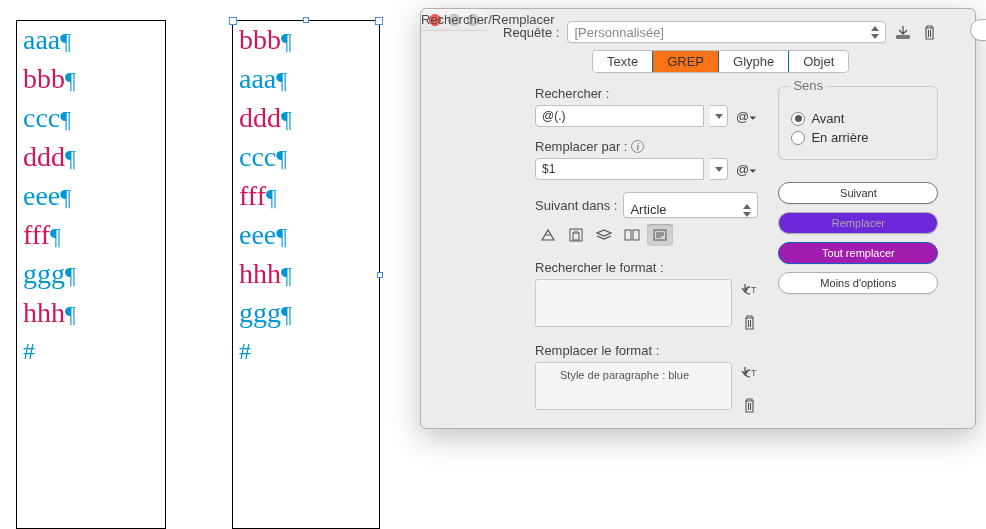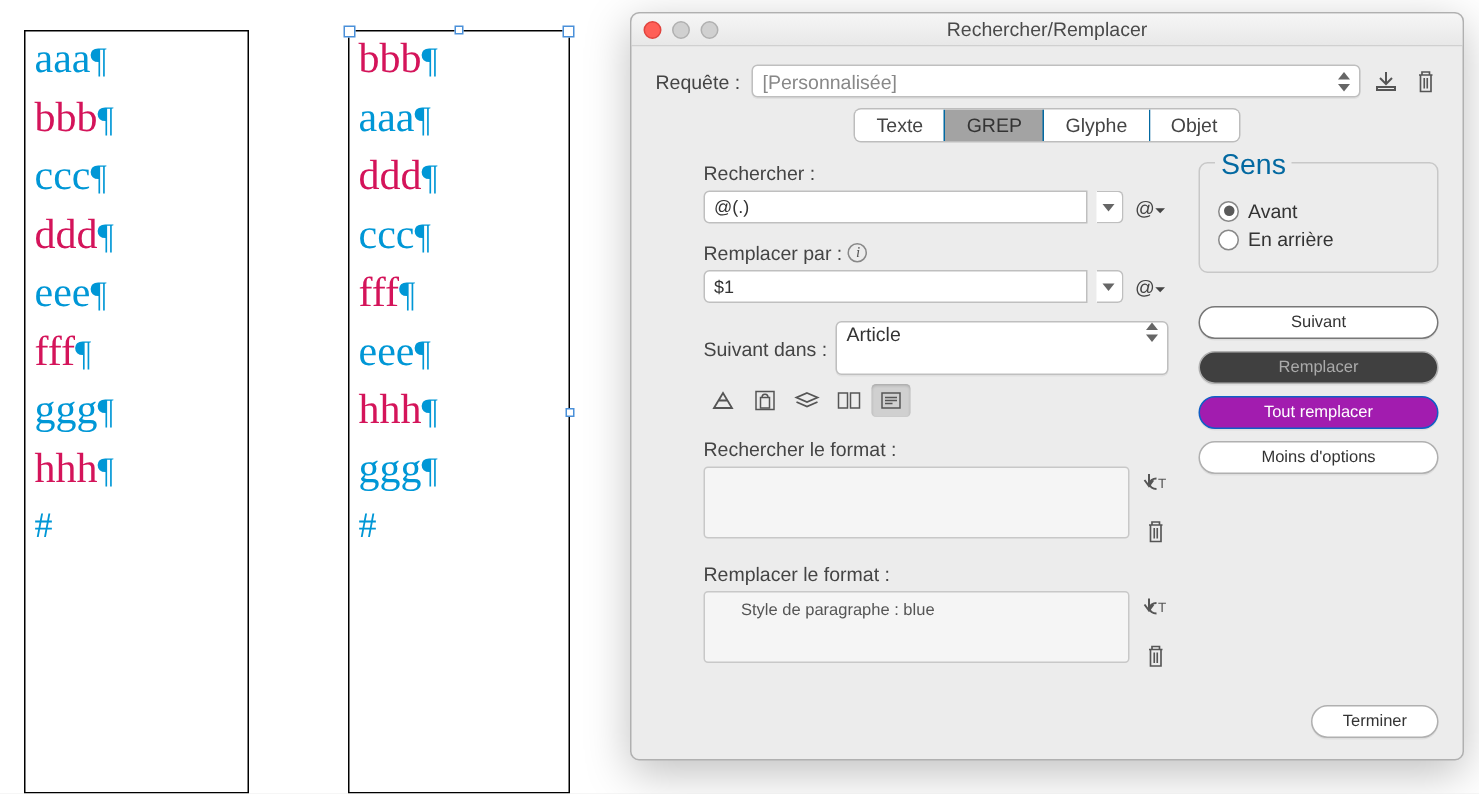--- a/index.html
+++ b/index.html
@@ -44,21 +44,21 @@
     .dialog {
       position: absolute;
       left: 420px;
       top: 8px;
       width: 556px;
       background: #ececec;
       border: 1px solid #b0b0b0;
       border-radius: 6px;
       box-shadow: 0 8px 30px rgba(0,0,0,0.25);
       display:flex;
-      flex-direction:column;
+      flex-direction:row;
     }
     .titlebar {
       height: 22px;
       display: flex;
       align-items: center;
       padding: 0 8px;
       border-bottom: 1px solid #d0d0d0;
       border-radius: 6px 6px 0 0;
       background: linear-gradient(#f6f6f6,#e8e8e8);
       position:relative;
@@ -82,52 +82,52 @@
     .caret { width:0;height:0;border-left:4px solid transparent;border-right:4px solid transparent;border-top:5px solid #666; }
     .caret-up{ width:0;height:0;border-left:4px solid transparent;border-right:4px solid transparent;border-bottom:5px solid #666; margin-bottom:2px;}
     .updown { display:flex;flex-direction:column;align-items:center;gap:1px; }
     
     .icon-btn { width:18px; height:18px; display:flex; align-items:center; justify-content:center; cursor:pointer;}
     
     .tabs { display:flex; justify-content:center; margin: 6px 0 14px 0;}
     .tab-group { display:flex; border-radius:4px; overflow:hidden; box-shadow:0 0 0 1px #bdbdbd;}
     .tab { padding:3px 14px; font-size:13px; background:#fff; border-right:1px solid #0369a1; cursor:pointer;}
     .tab:last-child { border-right:none;}
-    .tab.active { background:#a3a3a3; color:#333;}
+    .tab.active { background:#f97316; color:#333;}
     
     .main-cols { display:flex; gap:20px; }
     .left-col { flex:1;margin-left:32px; }
     .right-col { width:160px; display:flex; flex-direction:column; gap:8px; }
     
     .field-group { margin-bottom:12px; }
     .field-label { font-size:13px; color:#444; margin-bottom:4px; display:flex; align-items:center; gap:4px;}
     .field-row { display:flex; align-items:center; gap:6px;}
     .text-input { flex:1; height:22px; background:#fff; border:1px solid #bfbfbf; border-radius:4px 0 0 4px; padding:0 6px; font-size:12px; color:#333;}
     .input-caret-btn { width:18px; height:22px; background:#fff; border:1px solid #bfbfbf; border-left:none; border-radius:0 4px 4px 0; display:flex; align-items:center; justify-content:center;}
     .at-btn { font-size:13px; color:#444; cursor:pointer; padding:0 2px;}
     
-    .inline-select { flex:1; height:36px; background:#fff; border:1px solid #bfbfbf; border-radius:4px; padding:0 6px; display:flex; align-items:flex-start; justify-content:space-between; font-size:13px; color:#333; box-shadow:0 1px 0 rgba(0,0,0,0.05);}
+    .inline-select { flex:1; height:26px; background:#fff; border:1px solid #bfbfbf; border-radius:4px; padding:0 6px; display:flex; align-items:flex-end; justify-content:space-between; font-size:13px; color:#333; box-shadow:0 1px 0 rgba(0,0,0,0.05);}
     
     .scope-icons { display:flex; gap:2px; margin-top:6px; margin-bottom:14px;}
     .scope-btn { width:26px; height:22px; border:0; background:transparent; display:flex; align-items:center; justify-content:center; border-radius:3px;}
     .scope-btn.on { background:#d0d0d0; box-shadow: inset 0 1px 2px rgba(0,0,0,0.2);}
     
     .format-box { background:#f5f5f5; border:1px solid #c8c8c8; border-radius:3px; min-height:48px; padding:6px 24px; font-size:11px; color:#555; position:relative;}
     .format-side { display:flex; flex-direction:column; gap:14px; padding-top:2px;}
     .format-row { display:flex; align-items:flex-start; gap:8px; margin-bottom:10px;}
     .small-ic { cursor:pointer; color:#555; font-size:14px;}
     
     .sens-box { border:1px solid #c8c8c8; border-radius:6px; padding:24px 12px 10px 12px; position:relative;}
-    .sens-legend { position:absolute; top:-9px; left:10px; background:#ececec; padding:0 4px; font-size:19px; color:#0369a1;}
+    .sens-legend { position:absolute; top:-9px; left:10px; background:#ececec; padding:0 4px; font-size:13px; color:#737373;}
     .radio-row { display:flex; align-items:center; gap:6px; font-size:13px; margin-bottom:4px; color:#333;}
     .radio { width:14px; height:14px; border-radius:50%; border:1px solid #888; background:#fff; display:flex; align-items:center; justify-content:center;}
     .radio.sel::after { content:''; width:7px; height:7px; border-radius:50%; background:#5a5a5a;}
     
     .btn { height:22px; border-radius:11px; border:1px solid #b0b0b0; background:#fff; font-size:11px; cursor:pointer; display:flex; align-items:center; justify-content:center; color:#333; box-shadow:0 1px 0 rgba(0,0,0,0.06);}
-    .btn:disabled, .btn.disabled { background:#404040; color:#aaa; cursor:default;}
+    .btn:disabled, .btn.disabled { background:#6d28d9; color:#aaa; cursor:default;}
     .btn.primary { background:#a21caf; color:#fff; border-color:#0f5fc6;}
     .btn.outline-strong { border-color:#777;}
     
     .footer { display:flex; justify-content:flex-end; padding:10px 16px 14px 16px;}
     .footer .btn { padding:0 20px;}
     
     .info-ic { width:13px;height:13px;border-radius:50%;border:1px solid #888;display:inline-flex;align-items:center;justify-content:center;font-size:10px;font-style:italic;color:#555;font-family:serif;}
     
     svg { display:block; }
   </style>

